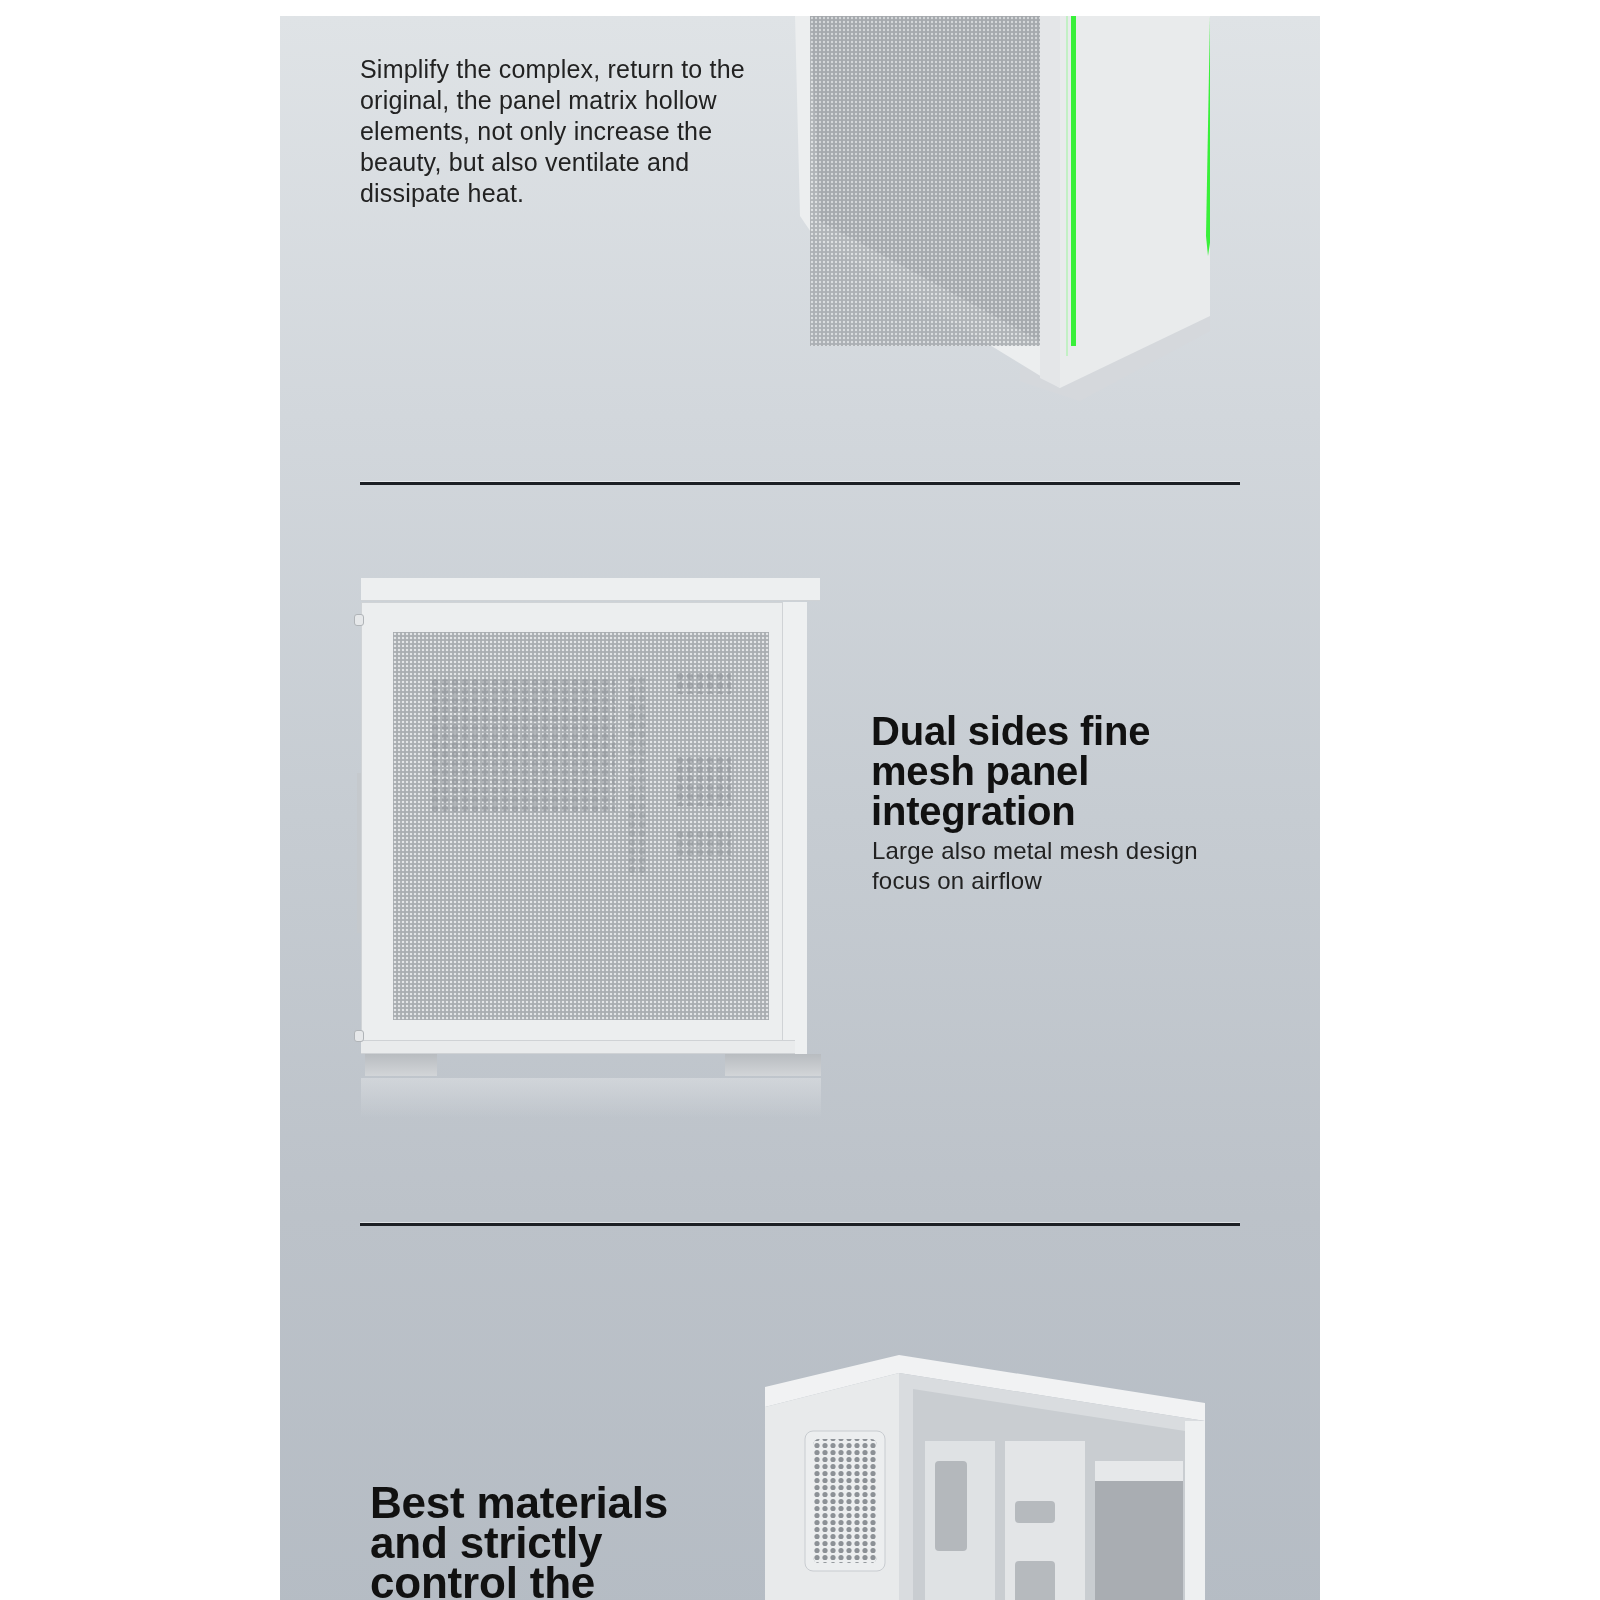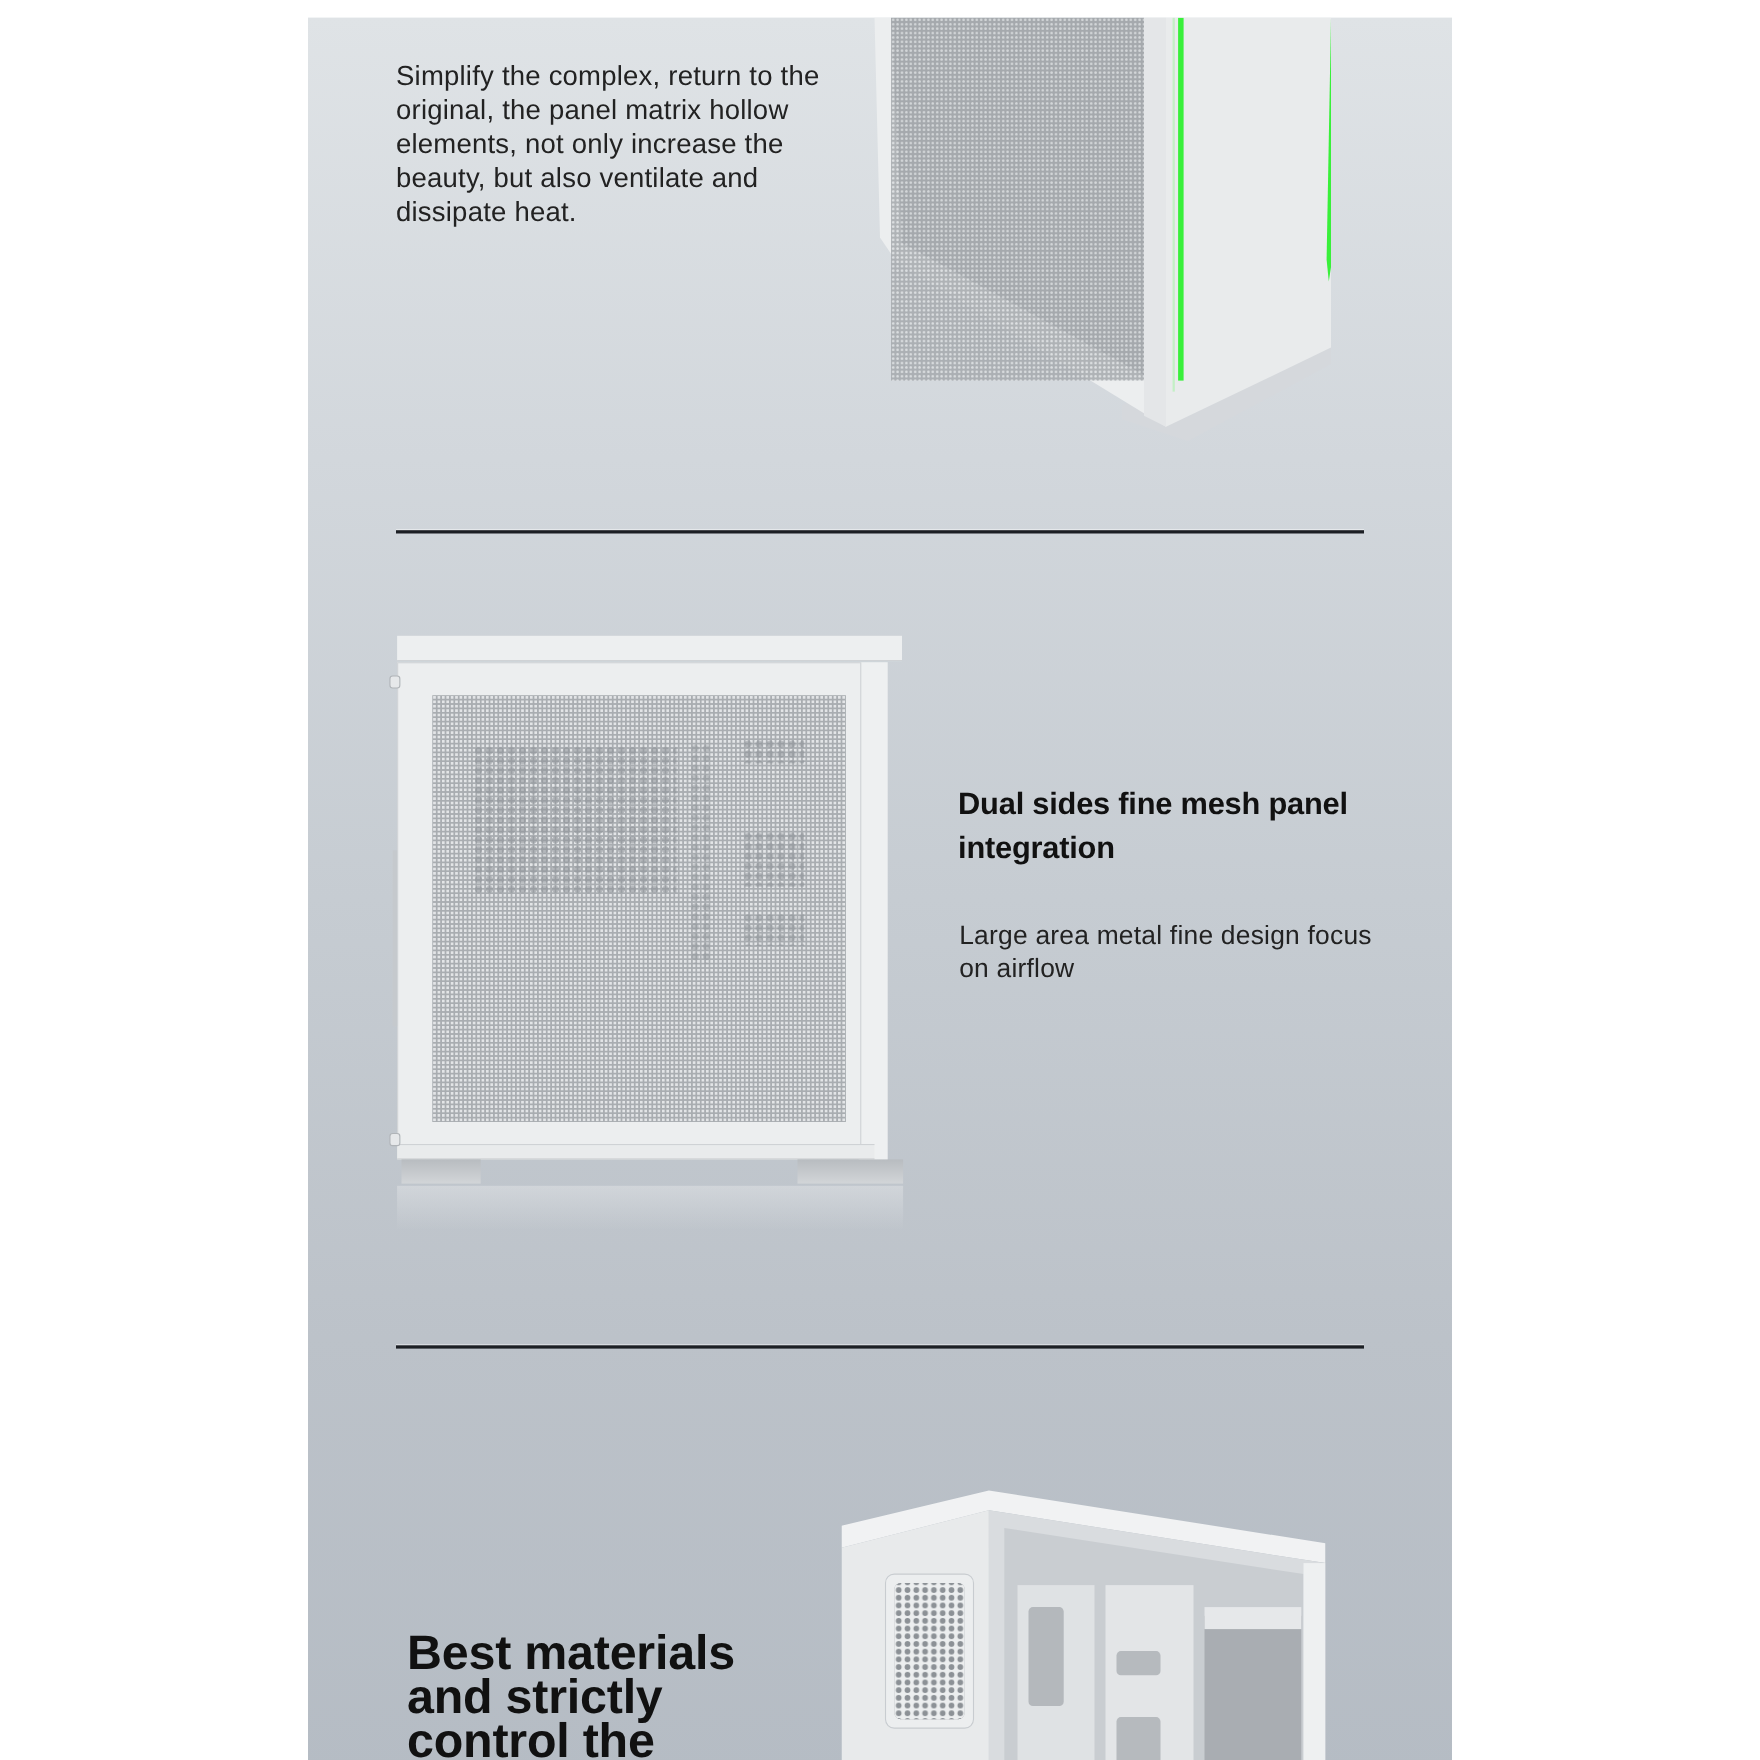--- a/index.html
+++ b/index.html
@@ -2,21 +2,21 @@
 <html><head>
 <meta charset="utf-8">
 <style>
   html, body { margin:0; padding:0; }
   body { width:1600px; height:1600px; background:#ffffff; position:relative; overflow:hidden; font-family:"Liberation Sans", sans-serif; }
   .panel { position:absolute; left:280px; top:16px; width:1040px; height:1600px;
     background: linear-gradient(180deg, #dfe3e6 0%, #d2d7dc 25%, #c6ccd2 50%, #bcc2c9 75%, #b5bcc4 100%);
     overflow:hidden; }
   .txt { position:absolute; color:#1a1a1a; }
   .body-text { font-size:25px; line-height:31px; letter-spacing:0.2px; color:#222; }
-  .heading { font-weight:bold; font-size:28px; line-height:40px; color:#111; letter-spacing:-0.2px; }
+  .heading { font-weight:bold; font-size:40px; line-height:40px; color:#111; letter-spacing:-0.2px; }
   .divider { position:absolute; height:3px; background:#1c1f24; box-shadow:0 -1px 0 rgba(255,255,255,0.5); }
   .mesh { background-color:#a9adb1;
     background-image: radial-gradient(circle at 50% 50%, #e3e5e7 1.4px, transparent 1.6px);
     background-size:4px 4px; }
   .hexgrid { background-image: radial-gradient(circle, #8d9297 3px, transparent 3.6px);
     background-size:10px 9px; }
 </style>
 </head>
 <body>
 
@@ -72,21 +72,21 @@
     <div style="position:absolute; left:380px; top:476px; width:96px; height:22px; background:linear-gradient(#b8bcc0,#d2d5d8);"></div>
 
     <div style="position:absolute; left:16px; top:500px; width:460px; height:40px; background:linear-gradient(rgba(230,232,234,0.45),rgba(230,232,234,0));"></div>
 
     <div style="position:absolute; left:9px; top:36px; width:8px; height:10px; border-radius:3px; background:#e6e8ea; border:1px solid #b0b4b8;"></div>
     <div style="position:absolute; left:9px; top:452px; width:8px; height:10px; border-radius:3px; background:#e6e8ea; border:1px solid #b0b4b8;"></div>
     <div style="position:absolute; left:12px; top:195px; width:4px; height:160px; background:#c5c9cd;"></div>
   </div>
 
   <div class="txt heading" style="left:591px; top:695px; width:390px;">Dual sides fine mesh panel integration</div>
-  <div class="txt body-text" style="left:592px; top:820px; width:390px; font-size:24px; line-height:30px;">Large area metal fine design focus on airflow</div>
+  <div class="txt body-text" style="left:592px; top:820px; width:390px; font-size:24px; line-height:30px;">Large also metal mesh design focus on airflow</div>
 
   <div class="divider" style="left:80px; top:1207px; width:880px;"></div>
 
   <div class="txt heading" style="left:90px; top:1467px; width:350px; font-size:44px;">Best materials and strictly control the quality</div>
 
   <div style="position:absolute; left:485px; top:1335px; width:440px; height:265px;">
     <svg width="440" height="265" viewBox="0 0 440 265">
 
       <polygon points="0,36 134,4 440,52 440,70 134,22 0,56" fill="#f1f2f3"></polygon>
 

